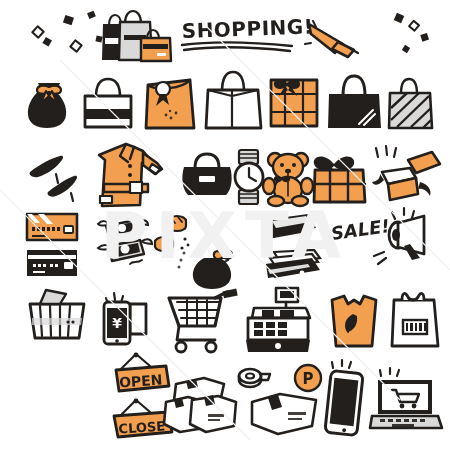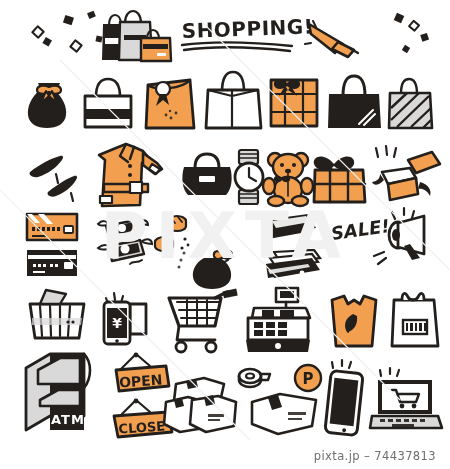--- a/index.html
+++ b/index.html
@@ -472,30 +472,20 @@
       <g class="k">
         <rect x="18" y="33" width="2" height="8"></rect>
           <rect x="22" y="33" width="3" height="8"></rect>
         <rect x="27" y="33" width="2" height="8"></rect>
           <rect x="31" y="33" width="3" height="8"></rect>
         <rect x="36" y="33" width="2" height="8"></rect>
       </g>
     </svg>
   </div>
 
-  <div class="ico" style="left:22px;top:348px;">
-    <svg width="86" height="90" viewBox="0 0 86 90">
-      <path class="st" stroke-width="2.6" d="M62 6c8 8 8 24 0 34"></path>
-      <path class="g" d="M4 20l24-14h34v62H28L4 82z" stroke="#231f1c" stroke-width="2.8" stroke-linejoin="round"></path>
-      <path class="k" d="M28 6h34v76H28z"></path>
-      <path class="g" d="M16 22l22-12h20v26H16z" stroke="#231f1c" stroke-width="2.6" stroke-linejoin="round"></path>
-      <path class="g" d="M18 52l18-10h22v16H18z" stroke="#231f1c" stroke-width="2.6" stroke-linejoin="round"></path>
-      <text x="46" y="76" text-anchor="middle" font-family="DejaVu Sans, sans-serif" font-size="13" font-weight="700" fill="#ffffff" letter-spacing="1">ATM</text>
-    </svg>
-  </div>
 
   <div class="ico" style="left:110px;top:352px;">
     <svg width="62" height="44" viewBox="0 0 62 44">
       <g class="st" stroke-width="2.2">
           <path d="M26 2l-16 16M26 2l14 12"></path>
         </g>
       <circle class="k" cx="26" cy="3" r="2.4"></circle>
       <path class="o" d="M6 18l50-4 3 20-50 5z" stroke="#231f1c" stroke-width="2.8" stroke-linejoin="round"></path>
       <text x="31" y="34" text-anchor="middle" font-family="DejaVu Sans, sans-serif" font-size="14" font-weight="700" fill="#231f1c" transform="rotate(-4 31 32)">OPEN</text>
     </svg>
@@ -592,19 +582,14 @@
     </svg>
   </div>
 
   <svg class="watermark" viewBox="0 0 450 469" preserveAspectRatio="none">
     <g stroke="#f0f0f0" stroke-width="1.2" fill="none">
       <path d="M60 60L400 400M-20 170L250 440M200 20L450 270"></path>
     </g>
     <text x="225" y="258" text-anchor="middle" font-family="DejaVu Sans, sans-serif" font-size="64" font-weight="700" fill="#f1f1f1" letter-spacing="8">PIXTA</text>
   </svg>
 
-  <div class="footer">
-    <span>pixta.jp</span>
-    <span>–</span>
-    <span>74437813</span>
-  </div>
 
 </div>
 
 </body></html>

